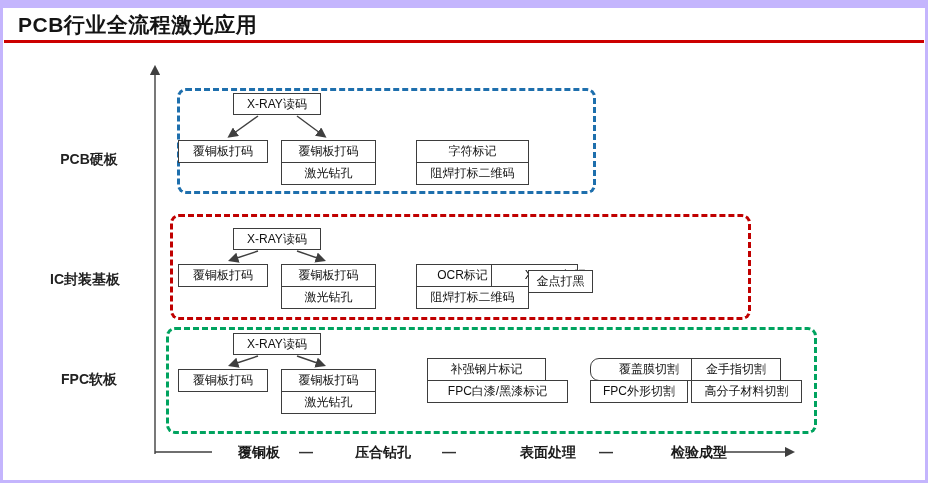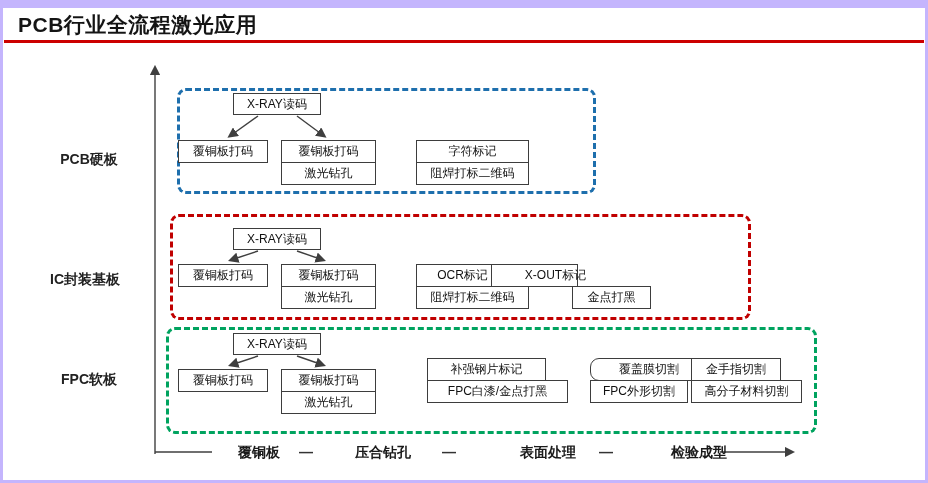--- a/index.html
+++ b/index.html
@@ -84,28 +84,28 @@
   <div class="node" style="left:416px;top:140px;width:113px;">字符标记</div>
   <div class="node" style="left:416px;top:162px;width:113px;">阻焊打标二维码</div>
 
   <div class="node xray" style="left:233px;top:228px;width:88px;">X-RAY读码</div>
   <div class="node" style="left:178px;top:264px;width:90px;">覆铜板打码</div>
   <div class="node" style="left:281px;top:264px;width:95px;">覆铜板打码</div>
   <div class="node" style="left:281px;top:286px;width:95px;">激光钻孔</div>
   <div class="node" style="left:416px;top:264px;width:76px;padding-left:19px;">OCR标记</div>
   <div class="node" style="left:491px;top:264px;width:87px;padding-left:44px;">X-OUT标记</div>
   <div class="node" style="left:416px;top:286px;width:113px;">阻焊打标二维码</div>
-  <div class="node" style="left:528px;top:286px;width:79px;margin-left:44px;">金点打黑</div>
+  <div class="node" style="left:528px;top:270px;width:65px;">金点打黑</div>
 
   <div class="node xray" style="left:233px;top:333px;width:88px;">X-RAY读码</div>
   <div class="node" style="left:178px;top:369px;width:90px;">覆铜板打码</div>
   <div class="node" style="left:281px;top:369px;width:95px;">覆铜板打码</div>
   <div class="node" style="left:281px;top:391px;width:95px;">激光钻孔</div>
   <div class="node" style="left:427px;top:358px;width:119px;">补强钢片标记</div>
-  <div class="node" style="left:427px;top:380px;width:141px;">FPC白漆/金点打黑</div>
+  <div class="node" style="left:427px;top:380px;width:141px;">FPC白漆/黑漆标记</div>
   <div class="node" style="left:590px;top:358px;width:118px;border-radius:9px;">覆盖膜切割</div>
   <div class="node" style="left:691px;top:358px;width:90px;">金手指切割</div>
   <div class="node" style="left:691px;top:380px;width:111px;">高分子材料切割</div>
   <div class="node" style="left:590px;top:380px;width:98px;">FPC外形切割</div>
 
   <div class="axis-label" style="left:212px;width:68px;">覆铜板</div>
   <div class="axis-label axis-sep" style="left:287px;width:26px;">—</div>
   <div class="axis-label" style="left:327px;width:84px;">压合钻孔</div>
   <div class="axis-label axis-sep" style="left:430px;width:26px;">—</div>
   <div class="axis-label" style="left:492px;width:84px;">表面处理</div>

